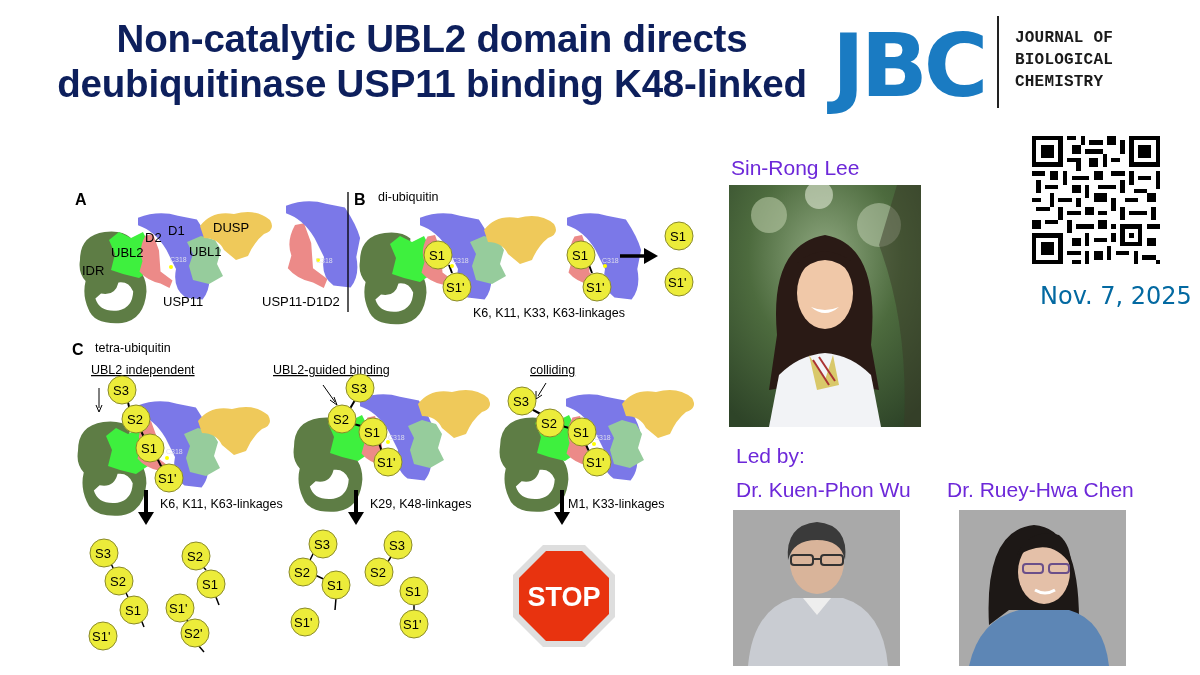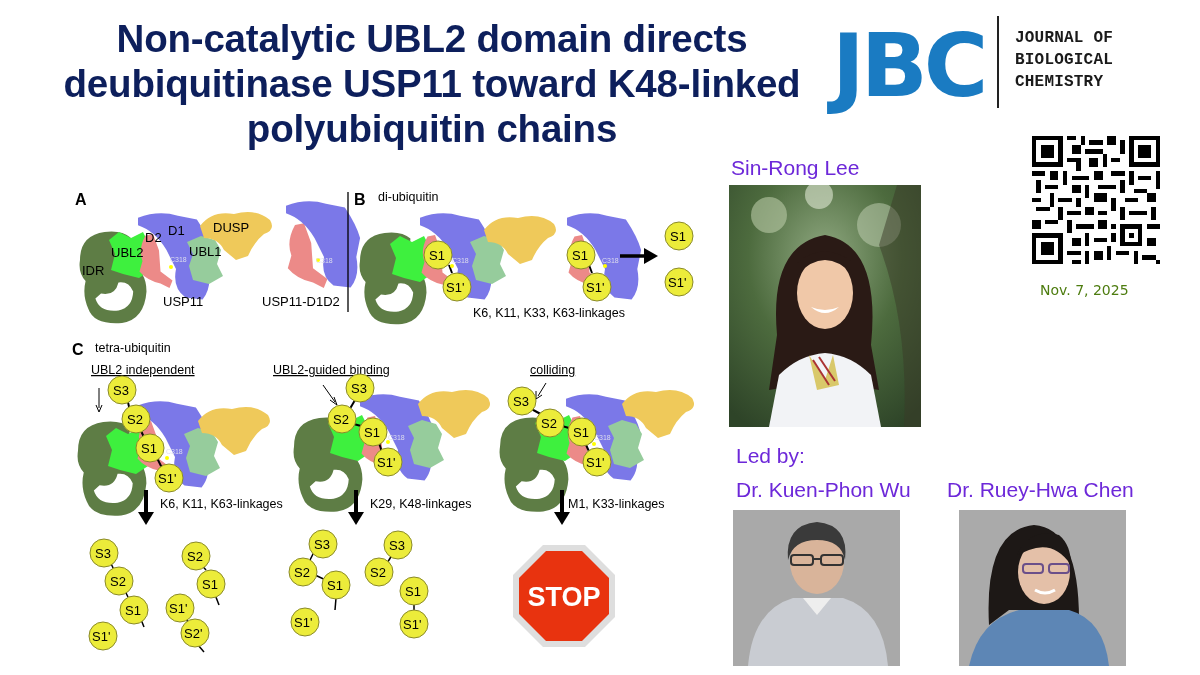--- a/index.html
+++ b/index.html
@@ -16,31 +16,30 @@
   .jbc-logo {
     left: 832px; top: 20px; font-family: "DejaVu Sans", sans-serif;
     font-size: 88px; font-weight: bold; color: #1a7bc2; letter-spacing: -4px; line-height: 92px;
   }
   .logo-divider { left: 997px; top: 16px; width: 2px; height: 92px; background: #222; }
   .journal-name {
     left: 1015px; top: 27px; font-family: Liberation Mono, monospace;
     font-size: 16px; font-weight: bold; line-height: 22px; color: #1a1a1a; letter-spacing: 0.2px;
   }
   .blue-text { color: #6d28d9; font-size: 21px; font-family: "Liberation Sans", sans-serif; white-space: nowrap; }
-  .date { left: 1040px; top: 282px; font-size: 14px; color: #4d7c0f; font-family: "DejaVu Sans", sans-serif; }
+  .date { left: 1040px; top: 282px; font-size: 24px; color: #0369a1; font-family: "DejaVu Sans", sans-serif; }
   .photo { overflow: hidden; }
   svg text { font-family: "Liberation Sans", sans-serif; }
 </style>
 </head>
 <body>
 
 <div class="abs title">
   <div>Non-catalytic UBL2 domain directs</div>
-  <div>deubiquitinase USP11 toward K48-linked</div>
-  <div>polyubiquitin chains</div>
+  <div>deubiquitinase USP11 binding K48-linked</div>
 </div>
 
 <div class="abs jbc-logo">JBC</div>
 <div class="abs logo-divider"></div>
 <div class="abs journal-name">
   <div>JOURNAL OF</div>
   <div>BIOLOGICAL</div>
   <div>CHEMISTRY</div>
 </div>
 

